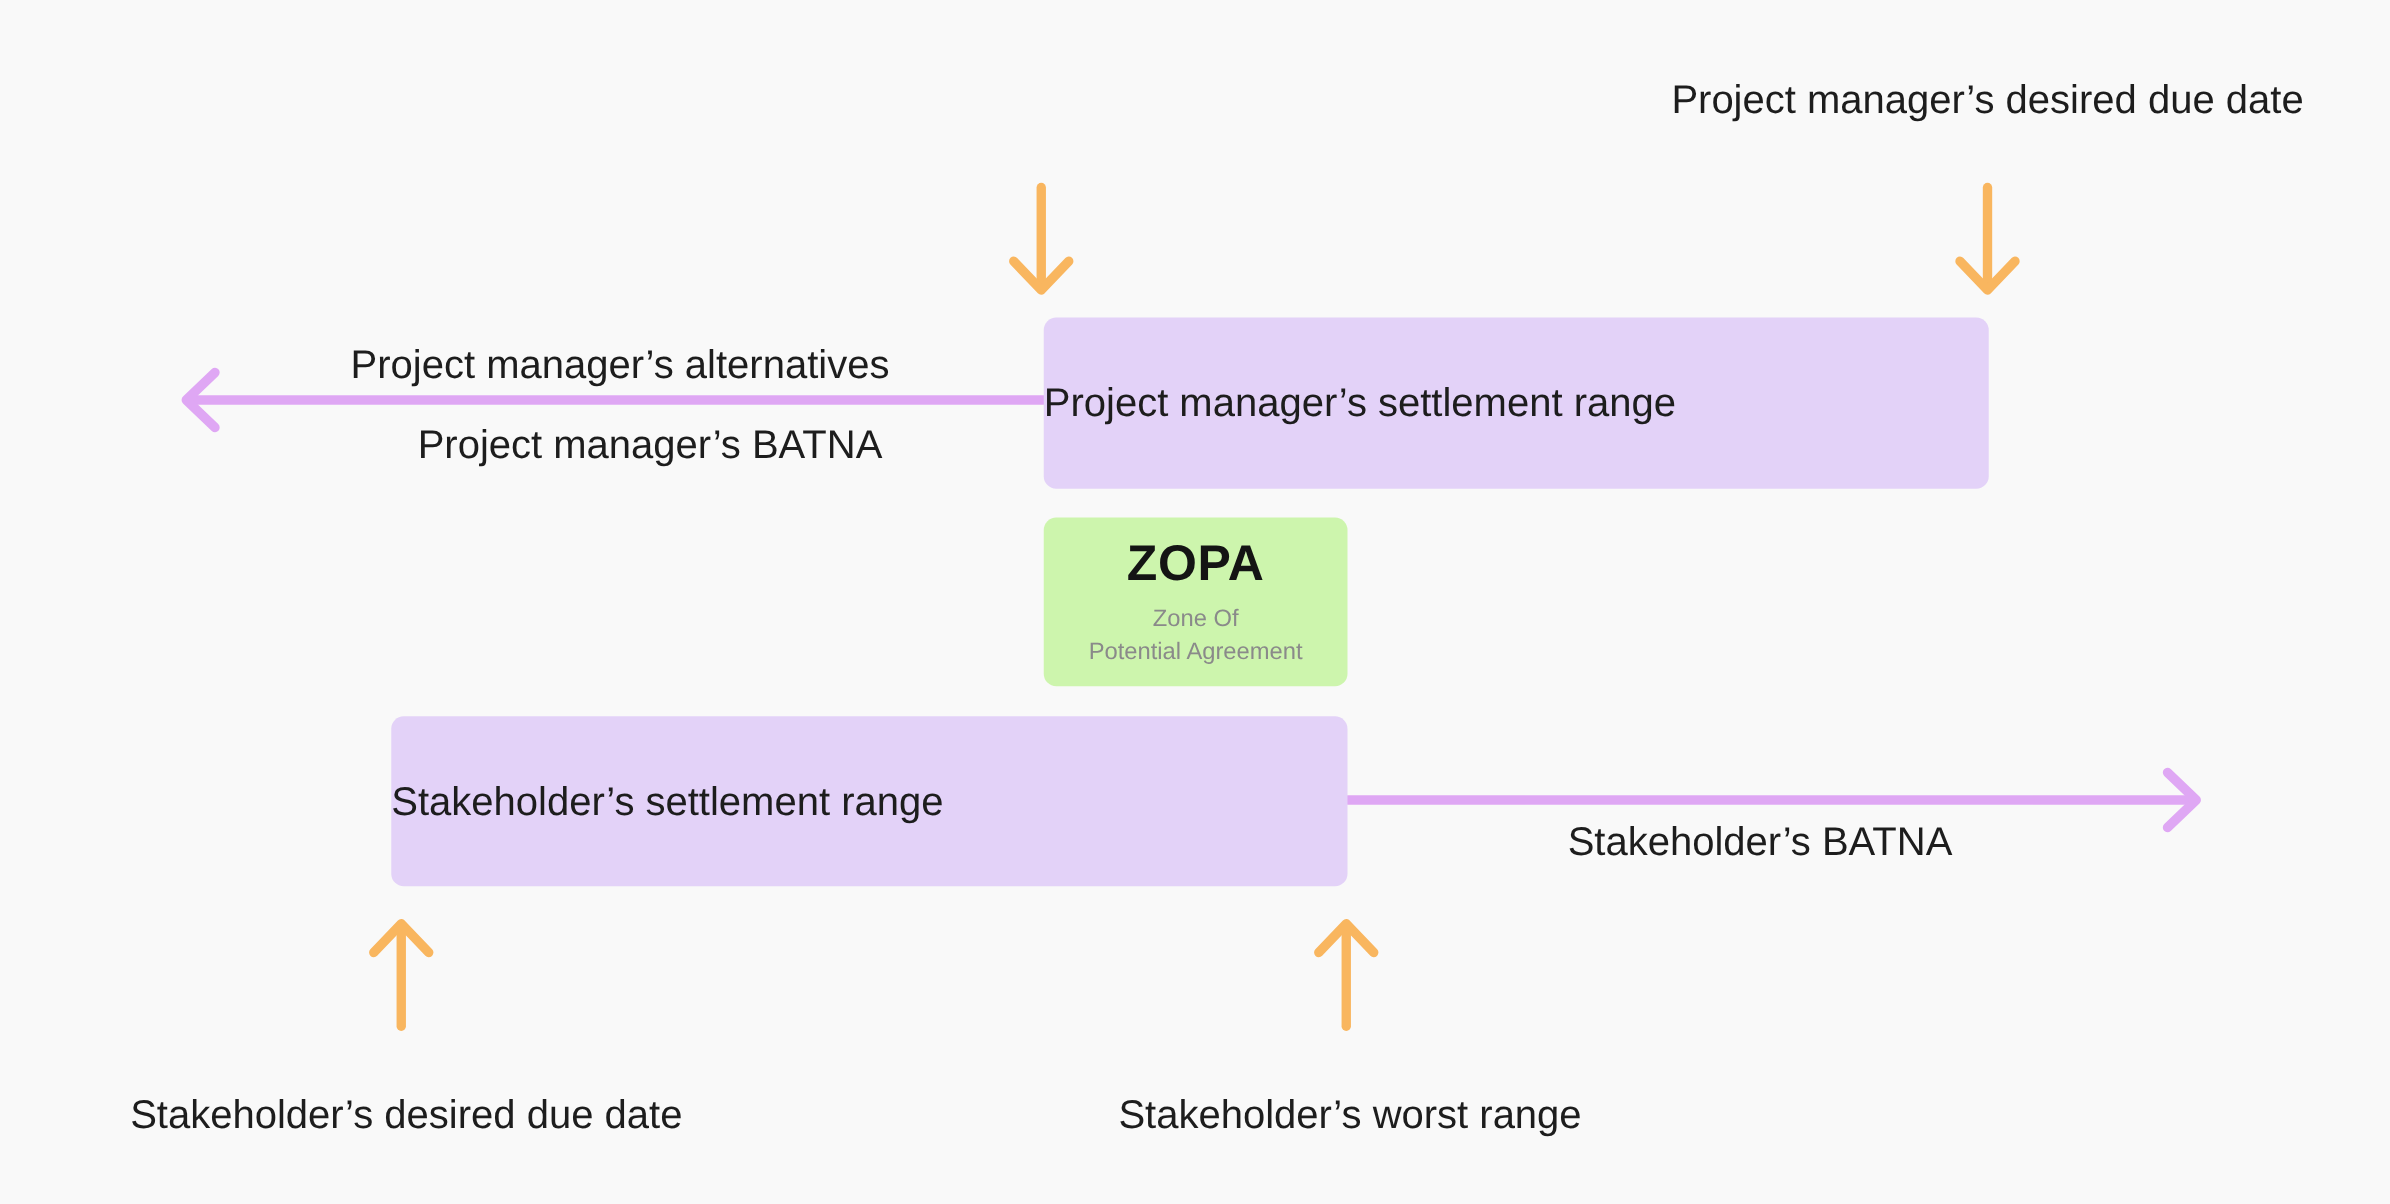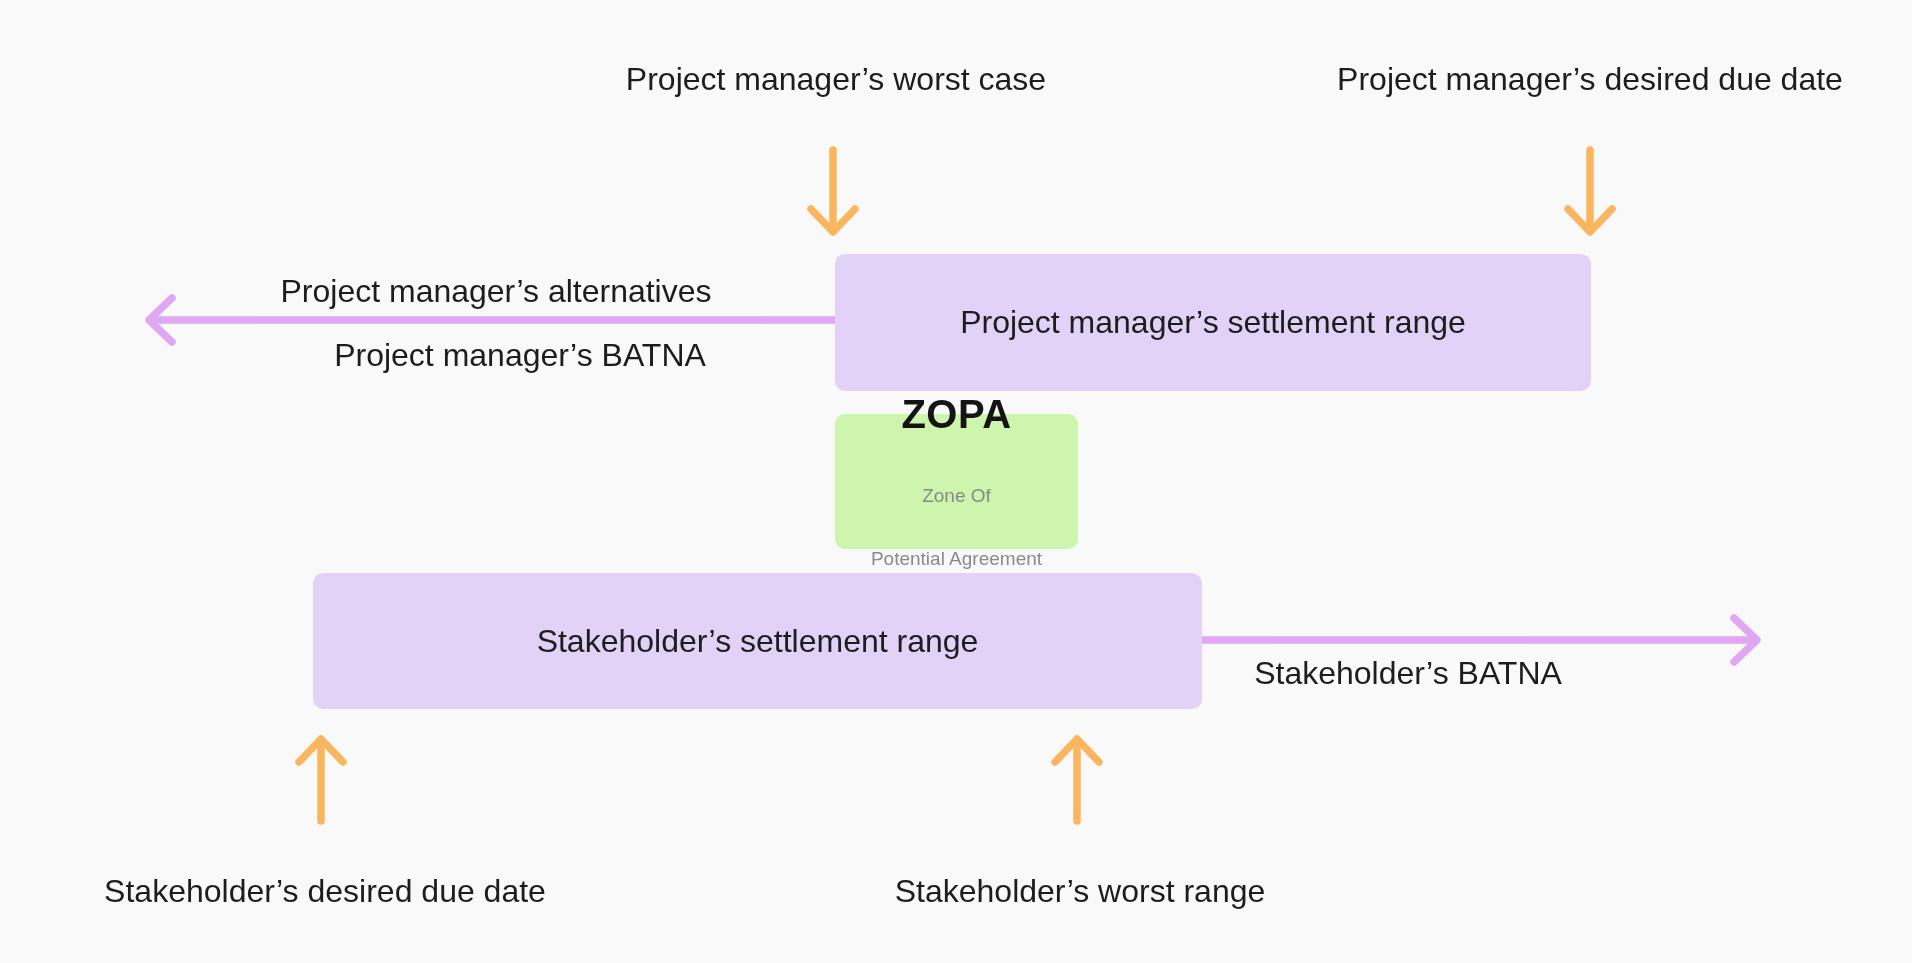--- a/index.html
+++ b/index.html
@@ -46,28 +46,27 @@
     transform:translateX(-50%);
     color:var(--text-dark);
     text-align:center;
   }
   .range-box{
     position:absolute;
     background:var(--range-box-fill);
     border-radius:10px;
     display:flex;
     align-items:center;
-    justify-content:center;
   }
   .range-box .range-label{
     font-size:32px;
     color:var(--text-dark);
   }
   .pm-box{left:835px;top:254px;width:756px;height:137px;}
-  .st-box{left:313px;top:573px;width:889px;height:136px;}
+  .st-box{left:313px;top:573px;width:765px;height:136px;}
   .zopa-box{
     position:absolute;
     left:835px;top:414px;width:243px;height:135px;
     background:var(--zopa-fill);
     border-radius:10px;
     display:flex;
     flex-direction:column;
     justify-content:center;
     text-align:center;
   }
@@ -75,21 +74,20 @@
     font-size:40px;
     font-weight:bold;
     color:#141414;
     letter-spacing:0.5px;
     margin-bottom:9px;
   }
   .zopa-sub{
     font-size:19px;
     line-height:26px;
     color:var(--text-gray);
-    margin-top:37px;
   }
 </style>
 </head>
 <body>
 
 <div class="stage">
 
   <svg class="arrow-layer" viewBox="0 0 1912 963" aria-hidden="true">
 
     <path class="arrow-orange" d="M833 150 L833 226"></path>
@@ -104,21 +102,20 @@
     <path class="arrow-purple" d="M1078 640 L1750 640"></path>
     <path class="arrow-purple" d="M1734 618 L1757 640 L1734 662"></path>
 
     <path class="arrow-orange" d="M321 821 L321 746"></path>
     <path class="arrow-orange" d="M299 762 L321 739 L343 762"></path>
 
     <path class="arrow-orange" d="M1077 821 L1077 746"></path>
     <path class="arrow-orange" d="M1055 762 L1077 739 L1099 762"></path>
   </svg>
 
-  <div class="lbl" style="left:836px;top:60px;">Project manager’s worst case</div>
   <div class="lbl" style="left:1590px;top:60px;">Project manager’s desired due date</div>
 
   <div class="range-box pm-box">
     <span class="range-label">Project manager’s settlement range</span>
   </div>
 
   <div class="lbl" style="left:496px;top:272px;">Project manager’s alternatives</div>
   <div class="lbl" style="left:520px;top:336px;">Project manager’s BATNA</div>
 
   <div class="zopa-box">

